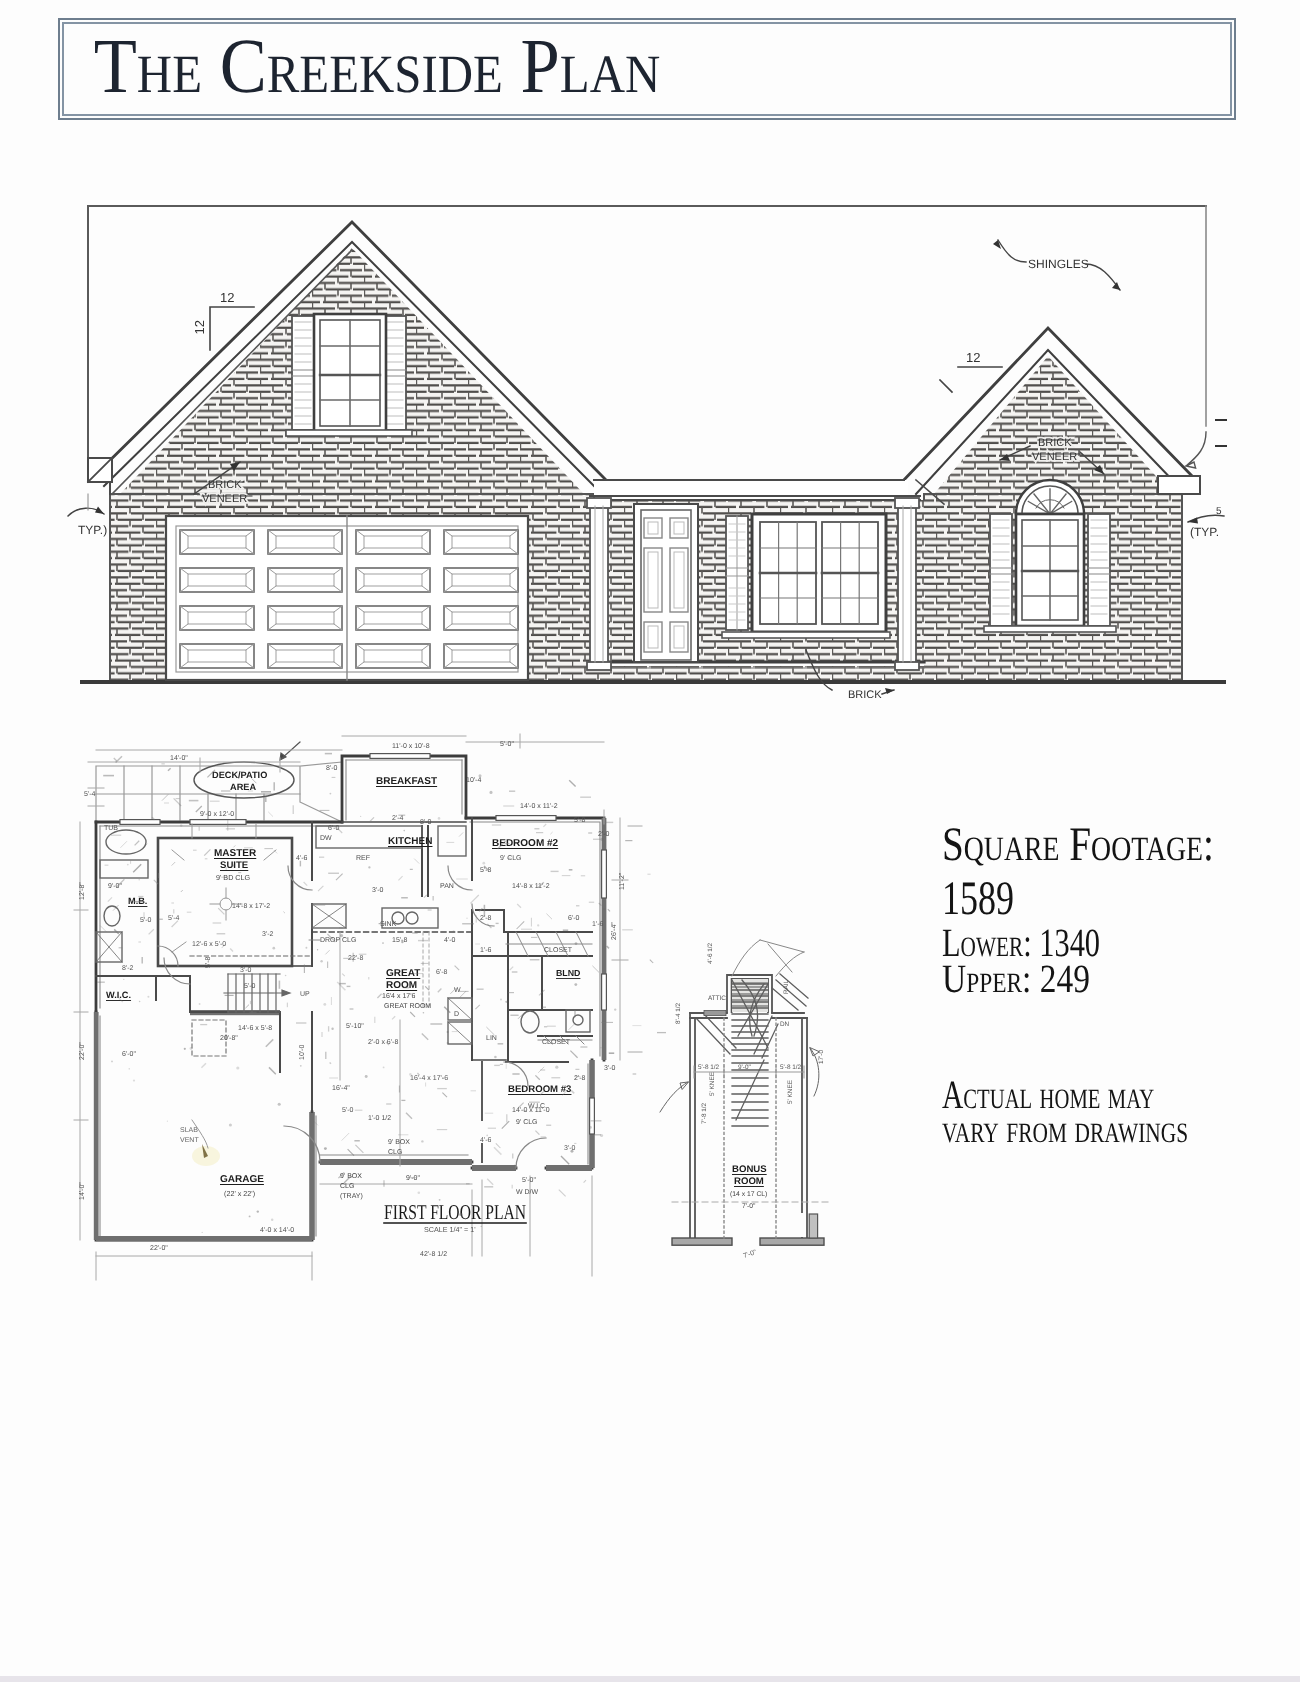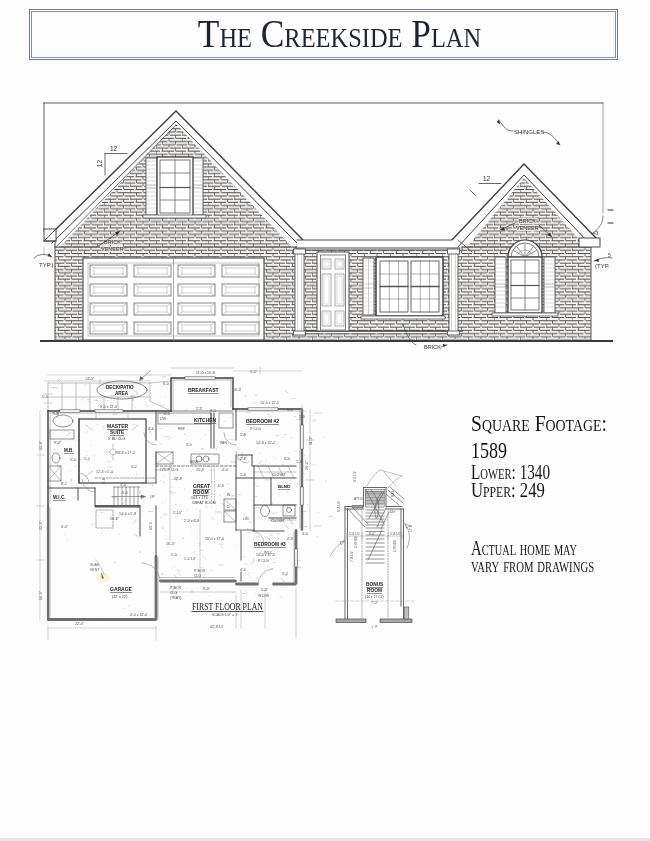--- a/index.html
+++ b/index.html
@@ -1,21 +1,21 @@
 <!DOCTYPE html>
 <html><head>
 <meta charset="utf-8">
 <style>
   html,body{margin:0;padding:0;}
   body{width:650px;height:841px;background:#fdfdfd;position:relative;overflow:hidden;
        font-family:"Liberation Serif", serif;}
   #titlebox{position:absolute;left:29px;top:9px;width:587px;height:49px;
     border:1px solid #6e7e8e;}
   #titlebox .inner{position:absolute;left:1px;top:1px;right:1px;bottom:1px;
-    border:1px solid #8494a4;display:flex;align-items:center;justify-content:center;padding-left:31px;}
+    border:1px solid #8494a4;display:flex;align-items:center;}
   #titletext{font-variant:small-caps;font-size:39px;color:#1d2430;letter-spacing:0px;display:inline-block;transform:scaleX(0.905);transform-origin:center;
     white-space:nowrap;line-height:1;padding-bottom:2px;}
   .tl{position:absolute;left:471px;color:#141414;line-height:1;white-space:nowrap;
     transform-origin:left top;font-variant:small-caps;}
   svg{position:absolute;left:0;top:0;}
   #botline{position:absolute;left:0;top:838px;width:650px;height:3px;background:#e7e4ea;}
 </style>
 </head>
 <body>
 <div id="titlebox">

